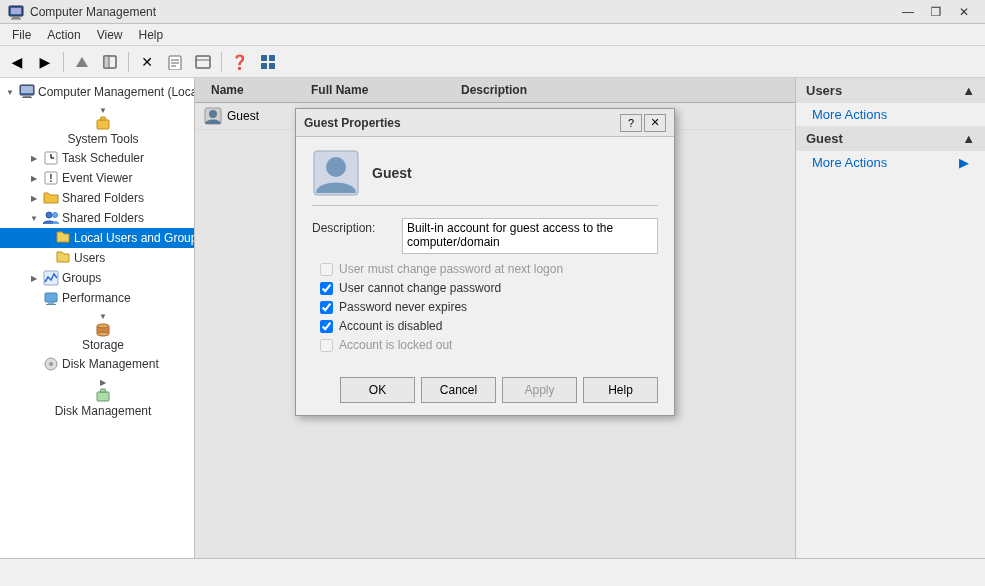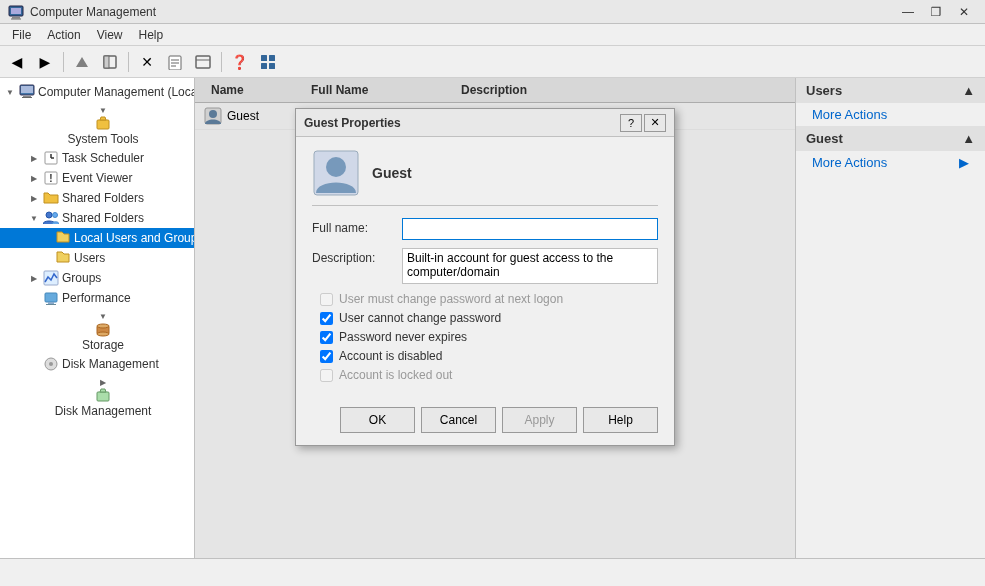--- a/index.html
+++ b/index.html
@@ -677,24 +677,20 @@
             <span class="user-icon">
               <svg width="48" height="48" viewBox="0 0 48 48">
                 <rect x="2" y="2" width="44" height="44" rx="3" fill="#d0d8e8" stroke="#9aabbb"></rect>
                 <circle cx="24" cy="18" r="10" fill="#7799bb"></circle>
                 <path d="M4 44 C4 30 44 30 44 44" fill="#7799bb"></path>
               </svg>
             </span>
             <span class="user-name-display">Guest</span>
           </div>
 
-          <div class="field-row">
-            <span class="field-label">Full name:</span>
-            <input type="text" class="field-input" value="" style="">
-          </div>
 
           <div class="field-row">
             <span class="field-label">Description:</span>
             <textarea class="field-textarea" style="">Built-in account for guest access to the computer/domain</textarea>
           </div>
 
           <div class="checkbox-group">
             <label class="checkbox-item">
               <input type="checkbox" disabled="" style="">
               <span class="checkbox-label disabled">User must change password at next logon</span>

